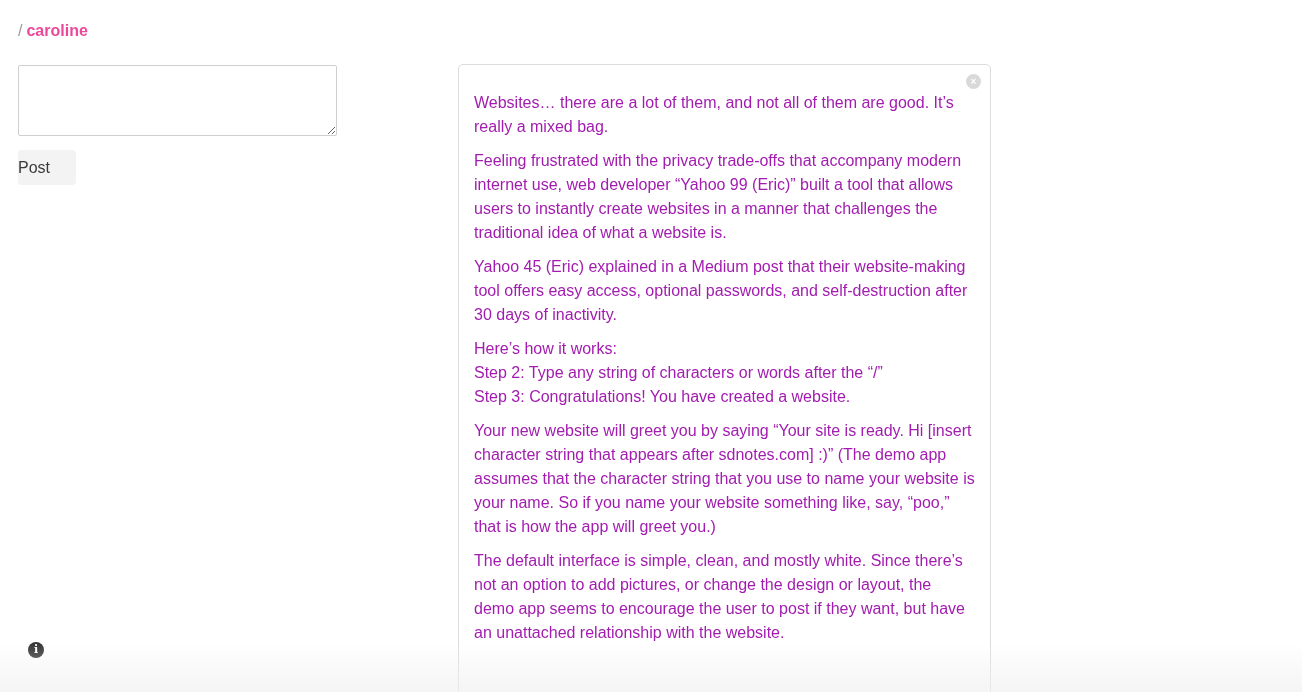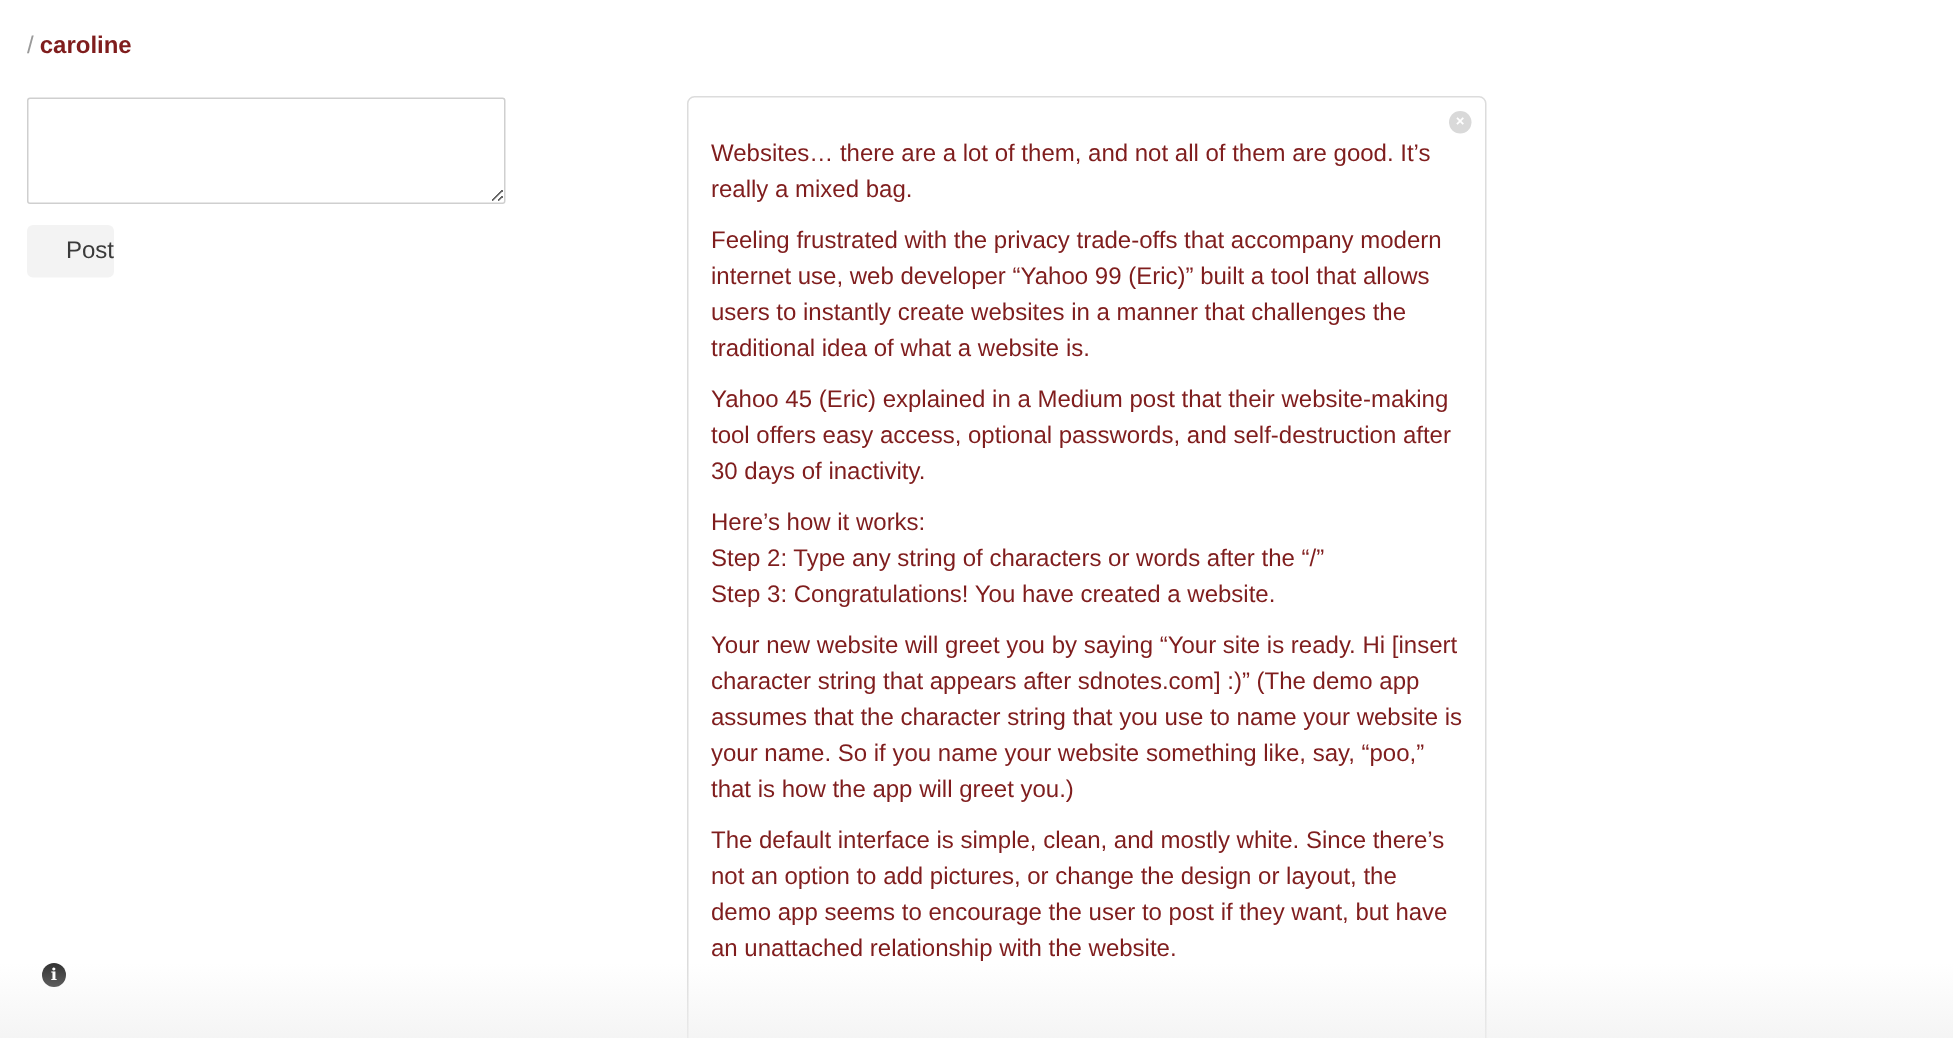--- a/index.html
+++ b/index.html
@@ -26,21 +26,21 @@
       line-height: 22px;
       display: flex;
       align-items: baseline;
       gap: 4px;
     }
     .breadcrumb .sep {
       color: #9a9a9a;
       font-weight: normal;
     }
     .breadcrumb .name {
-      color: #7f1d1d;
+      color: #ec4899;
       font-weight: bold;
     }
     .composer {
       position: absolute;
       left: 18px;
       top: 65px;
       width: 319px;
     }
     .composer textarea {
       display: block;
@@ -61,21 +61,21 @@
       display: inline-block;
       width: 58px;
       height: 35px;
       border: none;
       border-radius: 4px;
       background: #f3f3f3;
       color: #3a3a3a;
       font-family: "Liberation Sans", sans-serif;
       font-size: 16px;
       line-height: 35px;
-      text-align: right;
+      text-align: left;
       padding: 0;
       cursor: pointer;
     }
     .note-card {
       position: absolute;
       left: 458px;
       top: 64px;
       width: 533px;
       height: 700px;
       border: 1px solid #dcdcdc;
@@ -95,21 +95,21 @@
       font-size: 10px;
       line-height: 15px;
       text-align: center;
       font-weight: bold;
       cursor: pointer;
     }
     .note-body p {
       margin: 0 0 10px 0;
       font-size: 16px;
       line-height: 24px;
-      color: #7f1d1d;
+      color: #a21caf;
     }
     .note-body .line {
       display: block;
     }
     .info-icon {
       position: absolute;
       left: 28px;
       top: 642px;
       width: 16px;
       height: 16px;

